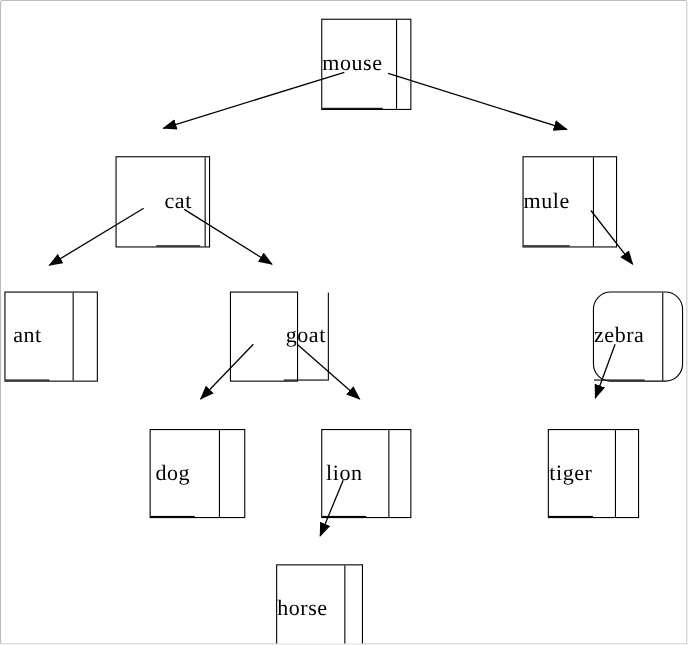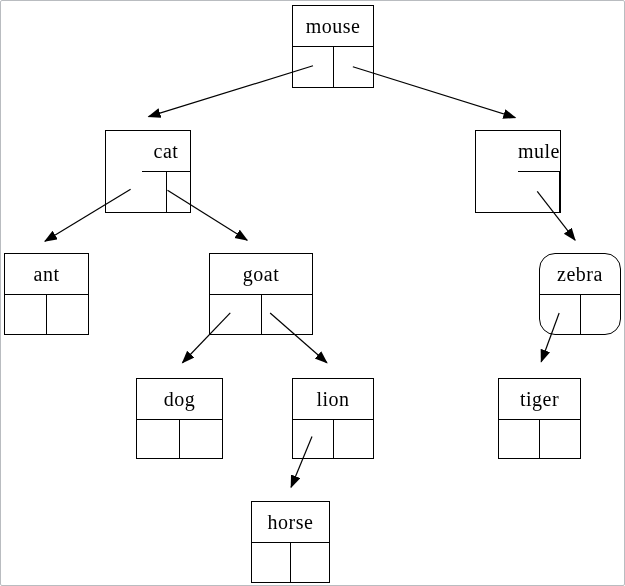--- a/index.html
+++ b/index.html
@@ -14,21 +14,22 @@
     overflow: hidden;
     font-family: "Liberation Serif", serif;
   }
   #nodes { position: absolute; inset: 0; }
   .node {
     position: absolute;
     box-sizing: border-box;
     background: #ffffff;
     border: 1px solid #000000;
     display: flex;
-    flex-direction: column;
+    flex-direction: row;
+    margin-top: 12px;
   }
   .node-label {
     flex: 0 0 40px;
     border-bottom: 1px solid #000000;
     display: flex;
     align-items: center;
     justify-content: center;
     font-size: 20px;
     color: #000000;
     letter-spacing: 0.5px;
@@ -58,35 +59,35 @@
       <div class="cell right"></div>
     </div>
   </div>
       <div class="node" style="left: 104px; top: 129px; width: 86px; height: 83px; padding-left: 36px;">
     <div class="node-label">cat</div>
     <div class="node-cells">
       <div class="cell left"></div>
       <div class="cell right"></div>
     </div>
   </div>
-      <div class="node" style="left: 474px; top: 129px; width: 86px; height: 83px; align-items: flex-end;">
+      <div class="node" style="left: 474px; top: 129px; width: 86px; height: 83px;">
     <div class="node-label">mule</div>
     <div class="node-cells">
       <div class="cell left"></div>
       <div class="cell right"></div>
     </div>
   </div>
       <div class="node" style="left: 3px; top: 252px; width: 85px; height: 82px;">
     <div class="node-label">ant</div>
     <div class="node-cells">
       <div class="cell left"></div>
       <div class="cell right"></div>
     </div>
   </div>
-      <div class="node" style="left: 208px; top: 252px; width: 104px; height: 82px;">
+      <div class="node" style="left: 208px; top: 252px; width: 62px; height: 82px; padding-left: 48px;">
     <div class="node-label">goat</div>
     <div class="node-cells">
       <div class="cell left"></div>
       <div class="cell right"></div>
     </div>
   </div>
       <div class="node" style="left: 538px; top: 252px; width: 82px; height: 82px; border-radius: 16px;">
     <div class="node-label">zebra</div>
     <div class="node-cells">
       <div class="cell left"></div>

